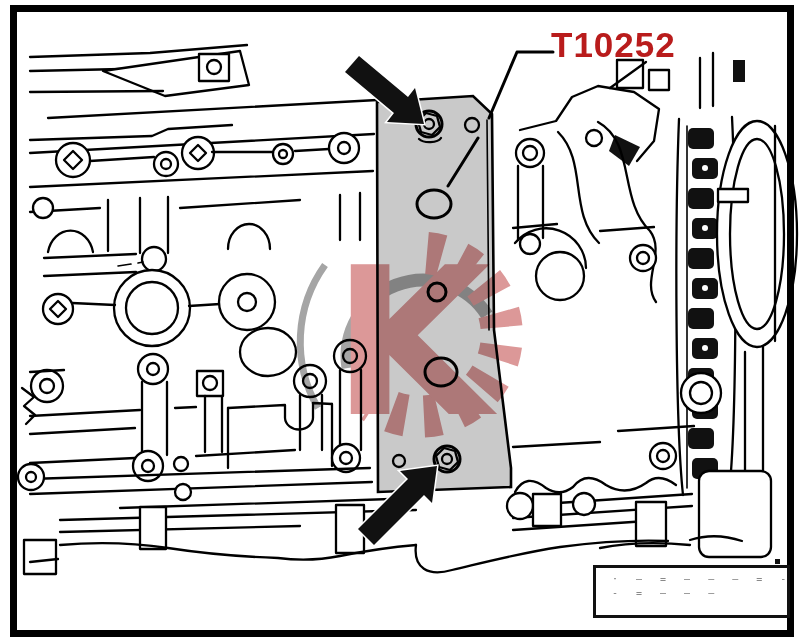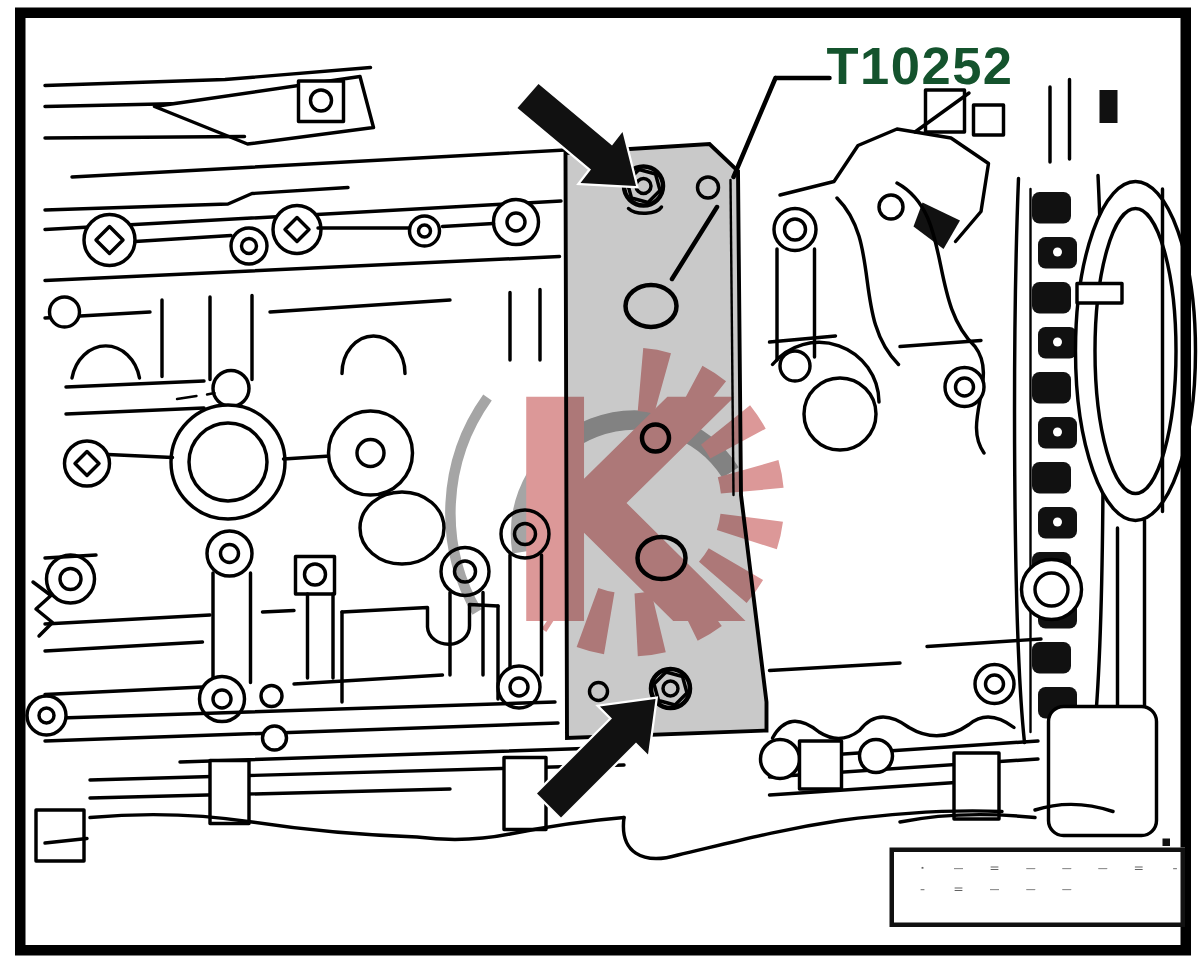--- a/index.html
+++ b/index.html
@@ -10,21 +10,21 @@
   .stage svg{position:absolute;left:0;top:0;}
   
   .ln{fill:none;stroke:#000;stroke-width:2.3;stroke-linecap:round;stroke-linejoin:round;}
   .wh{fill:#fff;stroke:#000;stroke-width:2.3;stroke-linejoin:round;}
   .bk{fill:#111;stroke:none;}
   .thin{stroke-width:1.6;}
   .thick{stroke-width:3;}
   .wm{mix-blend-mode:multiply;}
   .tool-label{
     position:absolute;left:551px;top:25px;width:170px;
-    font-size:35px;font-weight:700;letter-spacing:1px;color:#14532d;
+    font-size:35px;font-weight:700;letter-spacing:1px;color:#b91c1c;
     white-space:nowrap;
   }
   .id-box{
     position:absolute;left:593px;top:565px;width:175px;height:41px;
     border:3px solid #111;background:#fff;
     padding:6px 0 0 16px;box-sizing:content-box;
   }
   .id-box .row{
     display:block;font-size:10px;line-height:14px;letter-spacing:6px;
     color:#3c3c3c;font-family:"DejaVu Sans Mono",monospace;white-space:nowrap;

